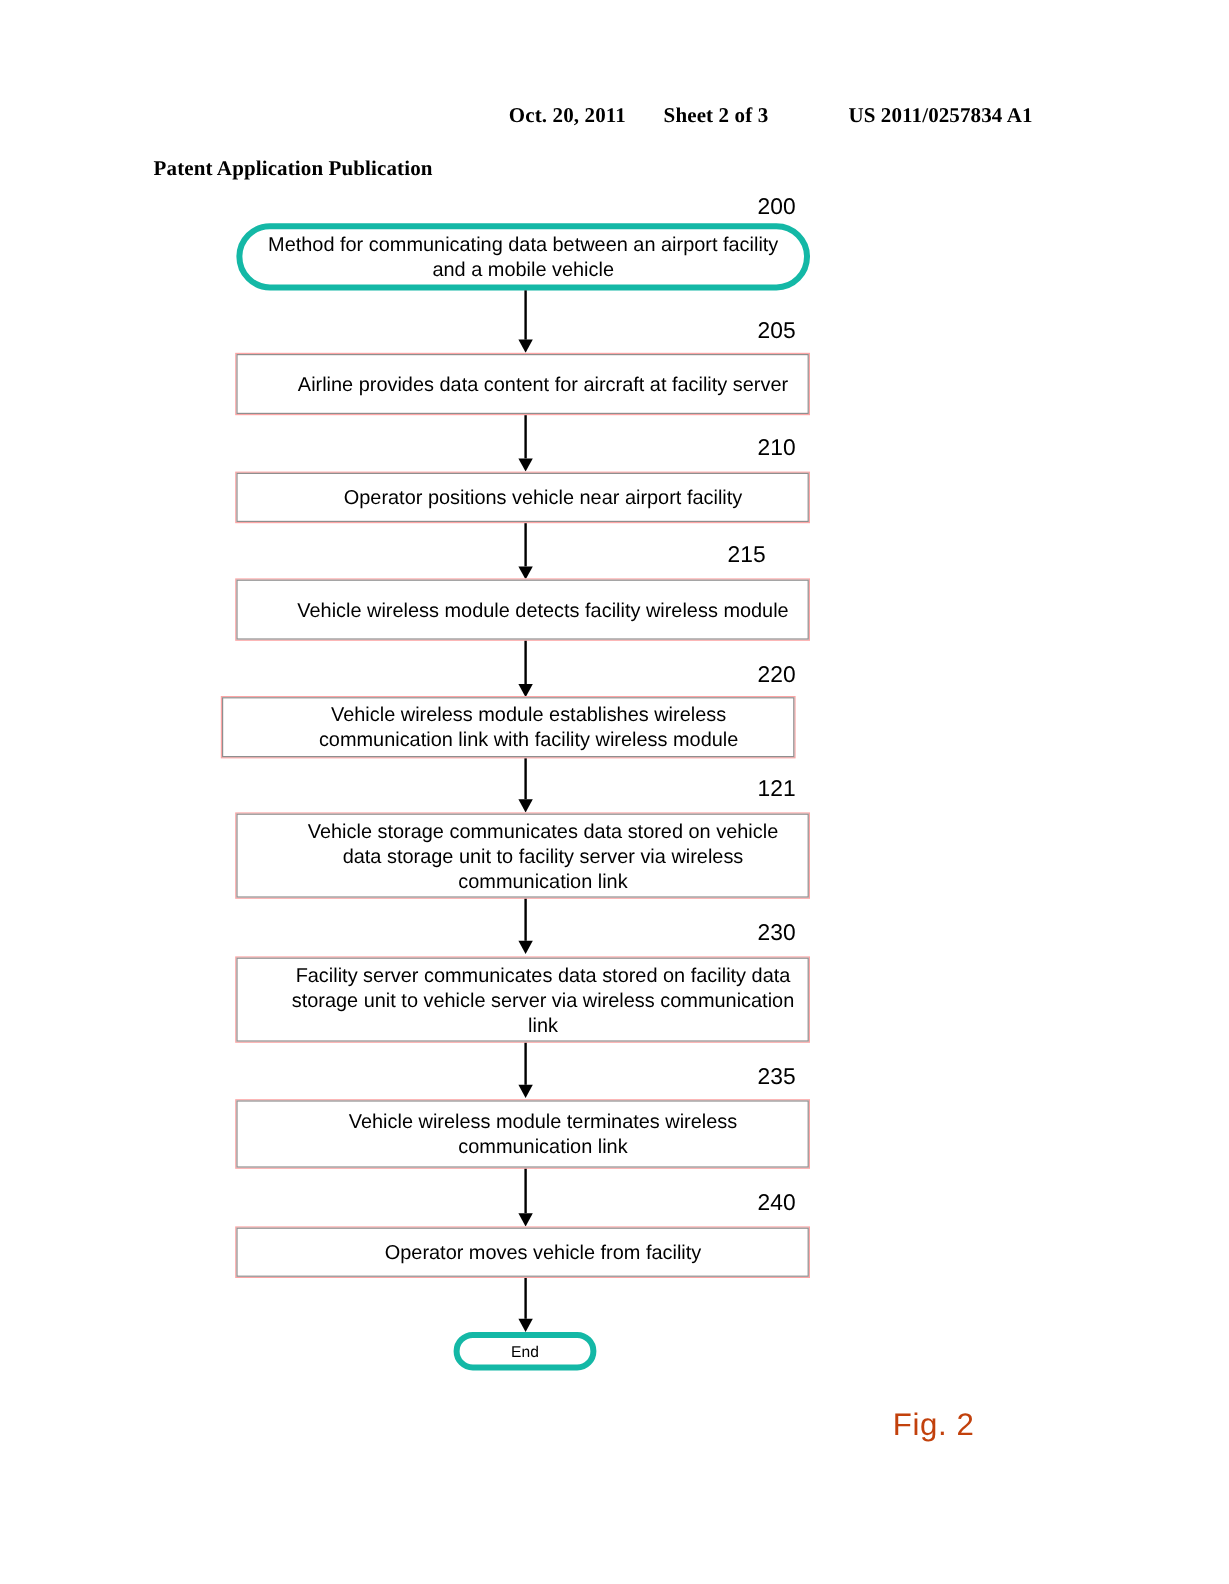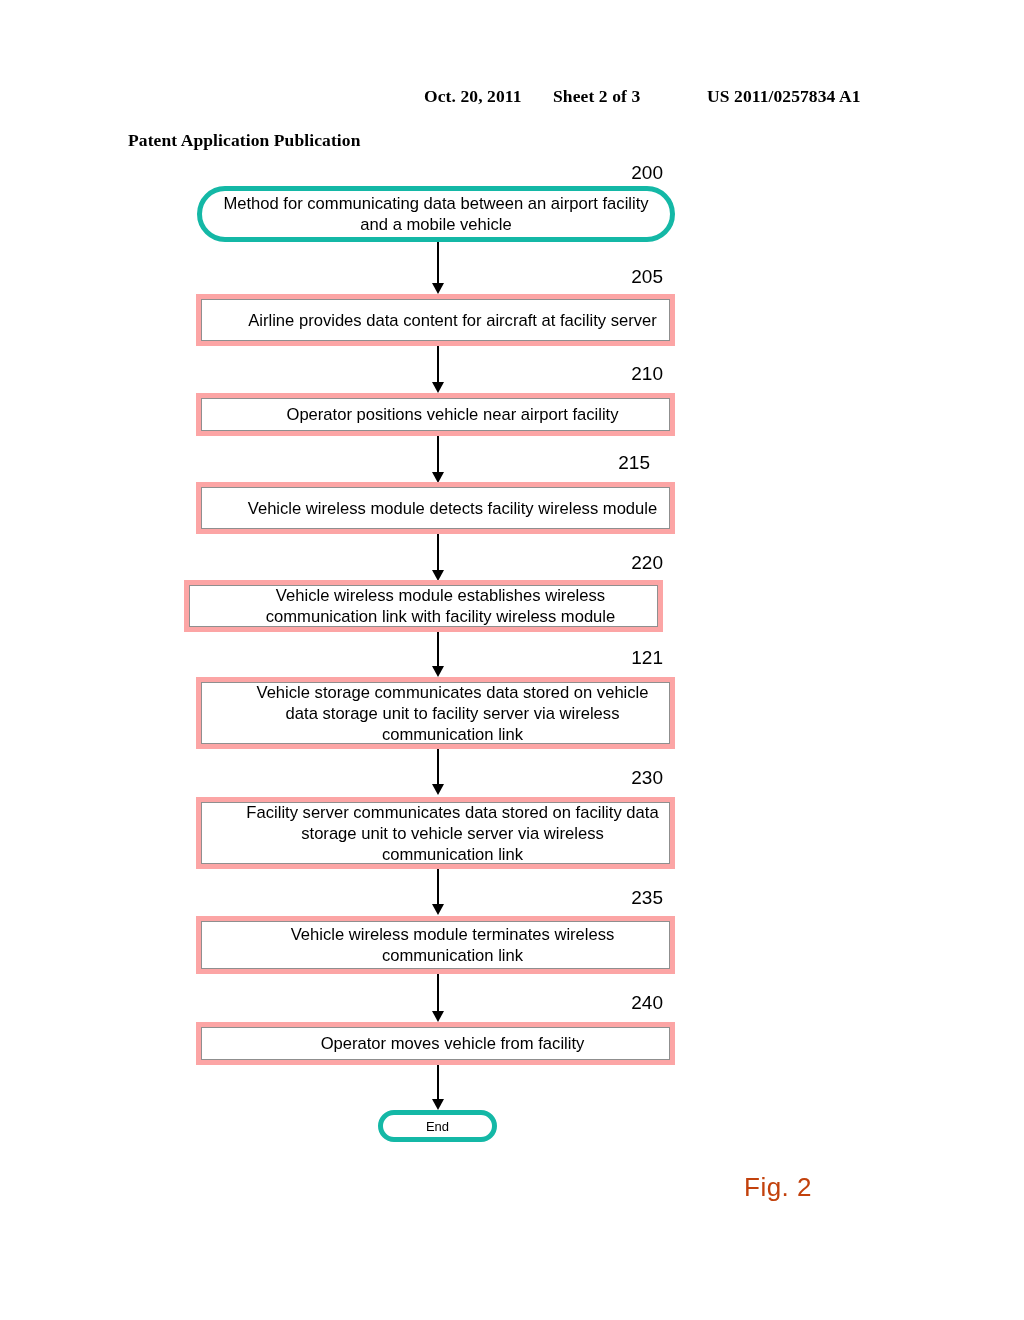--- a/index.html
+++ b/index.html
@@ -52,21 +52,21 @@
     text-align: center;
     font-size: 16.6px;
     line-height: 21px;
     color: #000;
     background: #ffffff;
     padding: 0 10px;
   }
 
   
   .box {
-    border: 5px solid #fca5a5;
+    border: 1px solid #fca5a5;
     outline: 1px solid rgba(0,0,0,0.0);
     padding-left: 44px;
   }
   .box::before {
     content: "";
     position: absolute;
     left: 0; top: 0; right: 0; bottom: 0;
     border: 1px solid #8f8f8f;
     pointer-events: none;
   }
@@ -153,21 +153,21 @@
 
   <div class="ref" style="left:563px; top:364px; width:100px;">210</div>
   <div class="node box" style="left:196px; top:393px; width:479px; height:43px;">
     <span>Operator positions vehicle near airport facility</span>
   </div>
   <div class="arrow" style="left:431px; top:436px; height:47px;">
     <div class="shaft" style="height:36px;"></div>
       <div class="head"></div>
   </div>
 
-  <div class="ref" style="left:550px; top:453px; width:100px;">215</div>
+  <div class="ref" style="left:538px; top:453px; width:100px;">215</div>
   <div class="node box" style="left:196px; top:482px; width:479px; height:52px;">
     <span>Vehicle wireless module detects facility wireless module</span>
   </div>
   <div class="arrow" style="left:431px; top:534px; height:47px;">
     <div class="shaft" style="height:36px;"></div>
       <div class="head"></div>
   </div>
 
   <div class="ref" style="left:563px; top:553px; width:100px;">220</div>
   <div class="node box" style="left:184px; top:580px; width:479px; height:52px;">

